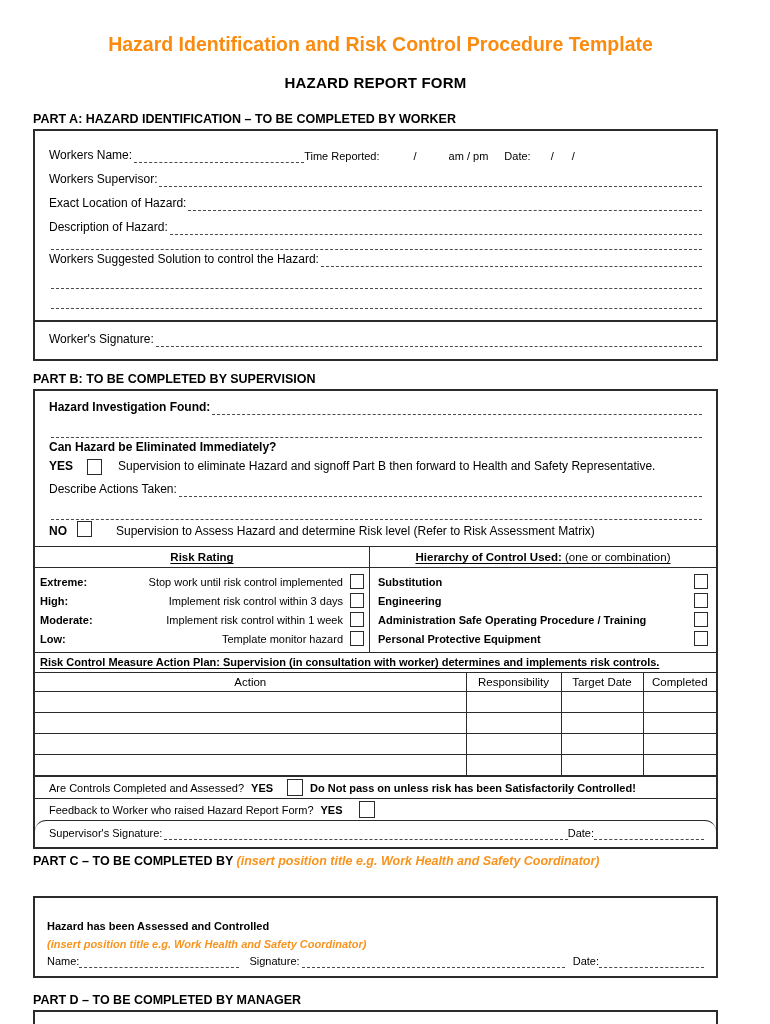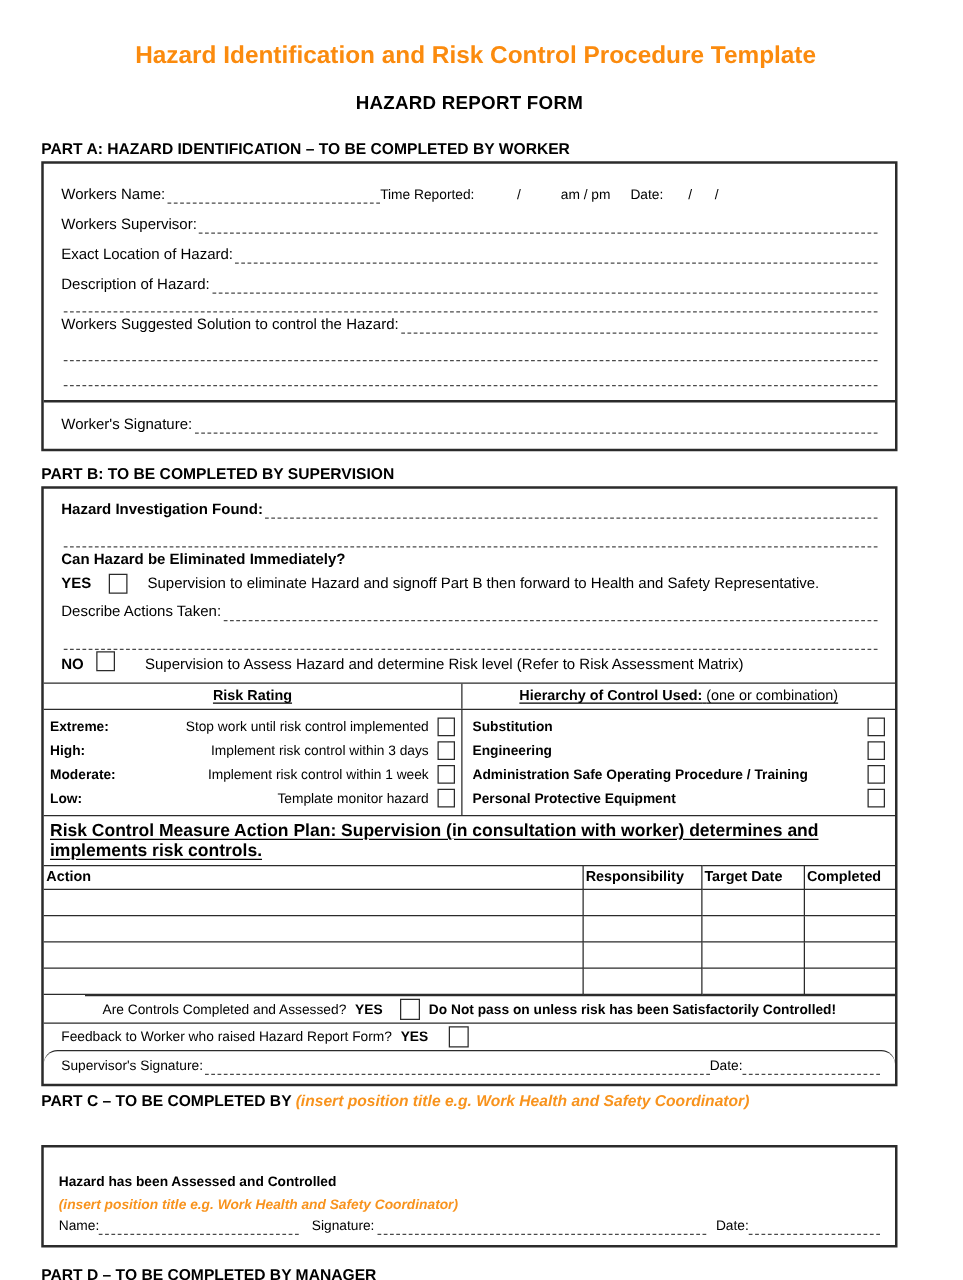--- a/index.html
+++ b/index.html
@@ -52,29 +52,29 @@
   .twocol-h .cell:first-child { border-right:1.5px solid #2b2b2b; }
   .twocol-b { display:grid; grid-template-columns:335px 1fr; }
   .twocol-b .colL { border-right:1.5px solid #2b2b2b; padding:4px 5px 4px 5px; }
   .twocol-b .colR { padding:4px 8px 4px 8px; }
   .rr-row { display:flex; align-items:center; height:19px; font-size:11px; }
   .rr-lvl { font-weight:bold; width:78px; flex:none; }
   .rr-act { flex:1; text-align:right; padding-right:7px; }
   .rr-row .cb, .hc-row .cb { width:14px; height:15px; }
   .hc-row { display:flex; align-items:center; height:19px; font-size:11px; font-weight:bold; }
   .hc-row .t { flex:1; }
-  .banner { border-top:1.5px solid #2b2b2b; padding:3px 4px 4px 5px; font-size:14px; font-weight:bold; }
+  .banner { border-top:1.5px solid #2b2b2b; padding:3px 4px 4px 5px; font-size:11px; font-weight:bold; }
   table.plan { width:100%; border-collapse:collapse; border-top:1.5px solid #2b2b2b; }
   table.plan th, table.plan td { border:1.5px solid #2b2b2b; font-size:11.5px; }
-  table.plan th { font-weight:bold; text-align:left; padding:3px 2px; }
+  table.plan th { font-weight:normal; text-align:center; padding:3px 2px; }
   table.plan td { height:21px; }
   table.plan .c-resp { width:95px; } table.plan .c-date { width:82px; } table.plan .c-comp { width:73px; }
   table.plan th:first-child, table.plan td:first-child { border-left:none; }
   table.plan th:last-child, table.plan td:last-child { border-right:none; }
-  .ctl-row { border-top:1.5px solid #2b2b2b; display:flex; align-items:center; height:22px; padding:0 14px 0 14px; font-size:11px;margin-left:33px; }
+  .ctl-row { border-top:1.5px solid #2b2b2b; display:flex; align-items:center; height:22px; padding:0 14px 0 14px; font-size:11px; }
   .ctl-row .cb { width:16px; height:17px; margin-left:14px; margin-right:7px; }
   .fb2-row { display:flex; align-items:center; height:22px; padding:0 14px; font-size:11px; border-top:1.5px solid #2b2b2b; }
   .fb2-row .cb { width:16px; height:17px; margin-left:16px; }
   .sup-row { border-top:1.5px solid #2b2b2b; display:flex; align-items:flex-end; padding:5px 12px 7px 14px;border-radius:11px; }
   .dline { flex:none; width:110px; border-bottom:1px dashed #4a4a4a; height:14px; }
   .dlbl { white-space:nowrap; font-size:11px; padding-bottom:1px; }
 
   
   .hC { margin-top:5px; }
   .boxC { padding:16px 12px 8px 12px;margin-top:28px; }

